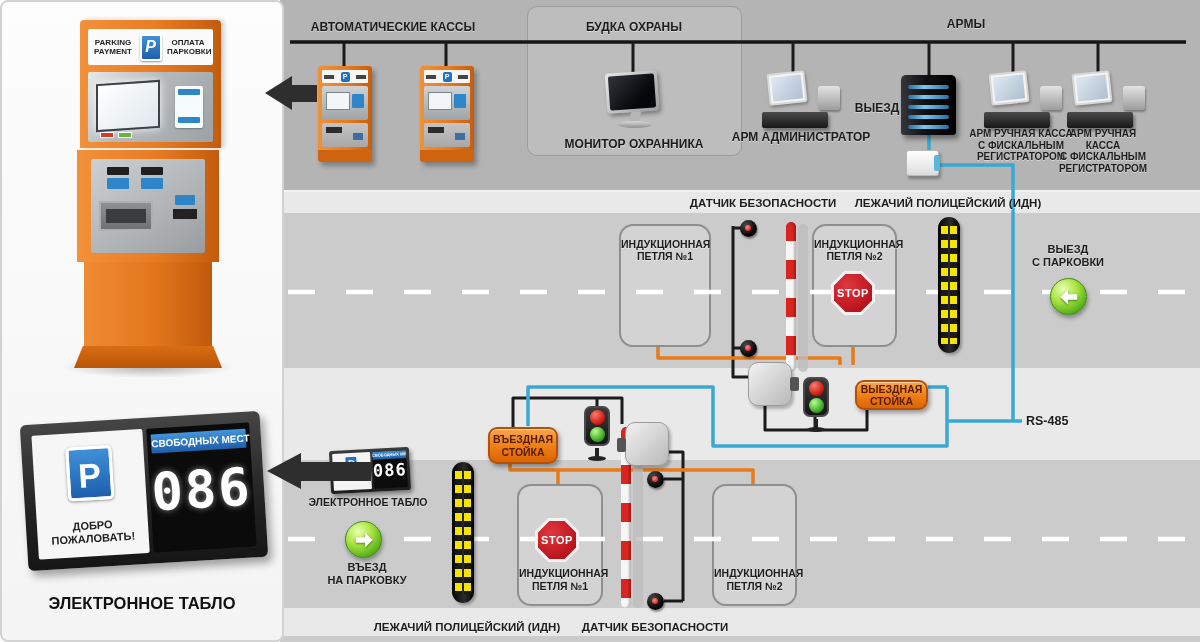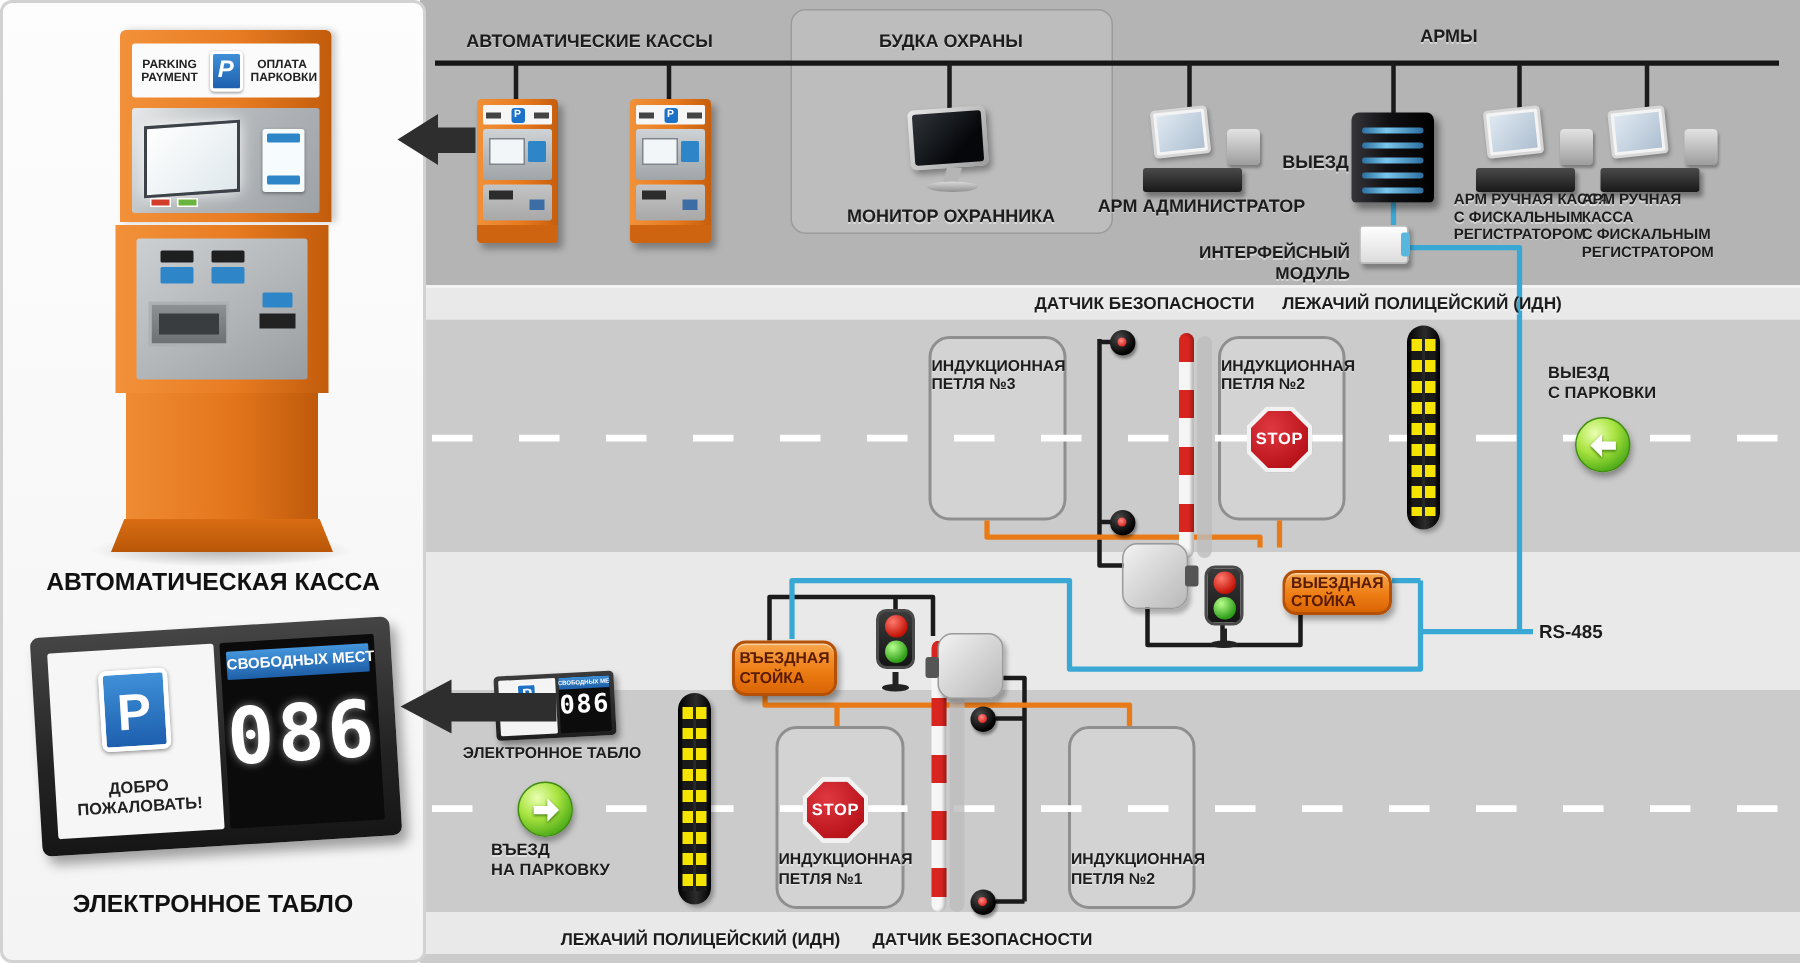--- a/index.html
+++ b/index.html
@@ -15,21 +15,21 @@
   .b-mid{top:368px;height:92px;background:#e9e9e9;}
   .b-road2{top:460px;height:148px;background:#cbcbcb;}
   .b-l2{top:608px;height:28px;background:#e9e9e9;}
   .b-road3{top:636px;height:6px;background:#cbcbcb;}
 
   .booth{position:absolute;left:527px;top:6px;width:215px;height:150px;background:#bdbdbd;
          border:1px solid #9b9b9b;border-radius:10px;z-index:2;}
 
   
   .lbl{position:absolute;z-index:6;font-weight:bold;font-size:12px;color:#1c1c1c;
-       text-align:left;line-height:1.18;white-space:pre-line;
+       text-align:center;line-height:1.18;white-space:pre-line;
        text-shadow:0 1px 0 rgba(255,255,255,.45);transform:translateX(-50%);}
   .lbl.small{font-size:10px;line-height:1.15;}
   .lbl.right{transform:none;text-align:right;}
   .lbl.left{transform:none;text-align:left;}
 
   
   svg.wires{position:absolute;left:0;top:0;z-index:4;pointer-events:none;}
   .w-black{stroke:#1b1b1b;stroke-width:3;fill:none;stroke-linejoin:round;}
   .w-bus{stroke:#161616;stroke-width:3.5;fill:none;}
   .w-orange{stroke:#e87b17;stroke-width:3.5;fill:none;stroke-linejoin:round;}
@@ -230,21 +230,21 @@
   <div class="band b-road1"></div>
   <div class="band b-mid"></div>
   <div class="band b-road2"></div>
   <div class="band b-l2"></div>
   <div class="band b-road3"></div>
 
   <div class="booth"></div>
 
   <div class="loop" style="left:619px;top:224px;width:92px;height:123px">
     <div class="lbl" style="top:12px">ИНДУКЦИОННАЯ
-ПЕТЛЯ №3</div>
+ПЕТЛЯ №1</div>
   </div>
   <div class="loop" style="left:812px;top:224px;width:85px;height:123px">
     <div class="lbl" style="top:12px">ИНДУКЦИОННАЯ
 ПЕТЛЯ №2</div>
   </div>
   <div class="loop" style="left:517px;top:484px;width:86px;height:122px">
     <div class="lbl" style="bottom:12px">ИНДУКЦИОННАЯ
 ПЕТЛЯ №1</div>
   </div>
   <div class="loop" style="left:712px;top:484px;width:85px;height:122px">
@@ -429,21 +429,20 @@
   <div class="lbl" style="left:966px;top:17px">АРМЫ</div>
   <div class="lbl" style="left:634px;top:137px">МОНИТОР ОХРАННИКА</div>
   <div class="lbl" style="left:801px;top:130px">АРМ АДМИНИСТРАТОР</div>
   <div class="lbl" style="left:877px;top:101px">ВЫЕЗД</div>
   <div class="lbl small" style="left:1021px;top:128px">АРМ РУЧНАЯ КАССА
 С ФИСКАЛЬНЫМ
 РЕГИСТРАТОРОМ</div>
   <div class="lbl small" style="left:1103px;top:128px">АРМ РУЧНАЯ КАССА
 С ФИСКАЛЬНЫМ
 РЕГИСТРАТОРОМ</div>
-  <div class="lbl right" style="left:770px;top:163px;width:130px;font-size:11.5px">ИНТЕРФЕЙСНЫЙ МОДУЛЬ</div>
 
   <div class="lbl" style="left:763px;top:197px;font-size:11.5px">ДАТЧИК БЕЗОПАСНОСТИ</div>
   <div class="lbl" style="left:948px;top:197px;font-size:11.5px">ЛЕЖАЧИЙ ПОЛИЦЕЙСКИЙ (ИДН)</div>
   <div class="lbl" style="left:1068px;top:243px;font-size:11px">ВЫЕЗД
 С ПАРКОВКИ</div>
   <div class="lbl left" style="left:1026px;top:414px;font-size:12.5px">RS-485</div>
   <div class="lbl" style="left:368px;top:496px;font-size:10.5px">ЭЛЕКТРОННОЕ ТАБЛО</div>
   <div class="lbl" style="left:367px;top:561px;font-size:11px">ВЪЕЗД
 НА ПАРКОВКУ</div>
   <div class="lbl" style="left:467px;top:621px;font-size:11.5px">ЛЕЖАЧИЙ ПОЛИЦЕЙСКИЙ (ИДН)</div>
@@ -479,21 +478,20 @@
           <i class="tag t1"></i>
             <i class="tag t2"></i>
           <i class="cash"></i>
           <i class="tag t3"></i>
           <i class="rslot"></i>
         </div>
       </div>
       <div class="k-base"></div>
       <div class="k-ped"></div>
     </div>
-    <div class="caption cap1">АВТОМАТИЧЕСКАЯ КАССА</div>
 
     <div class="board">
       <div class="b-inner">
         <div class="b-left">
           <div class="b-p"><i>P</i></div>
           <div class="b-welcome">ДОБРО
 ПОЖАЛОВАТЬ!</div>
         </div>
         <div class="b-right">
           <div class="b-banner">СВОБОДНЫХ МЕСТ</div>

